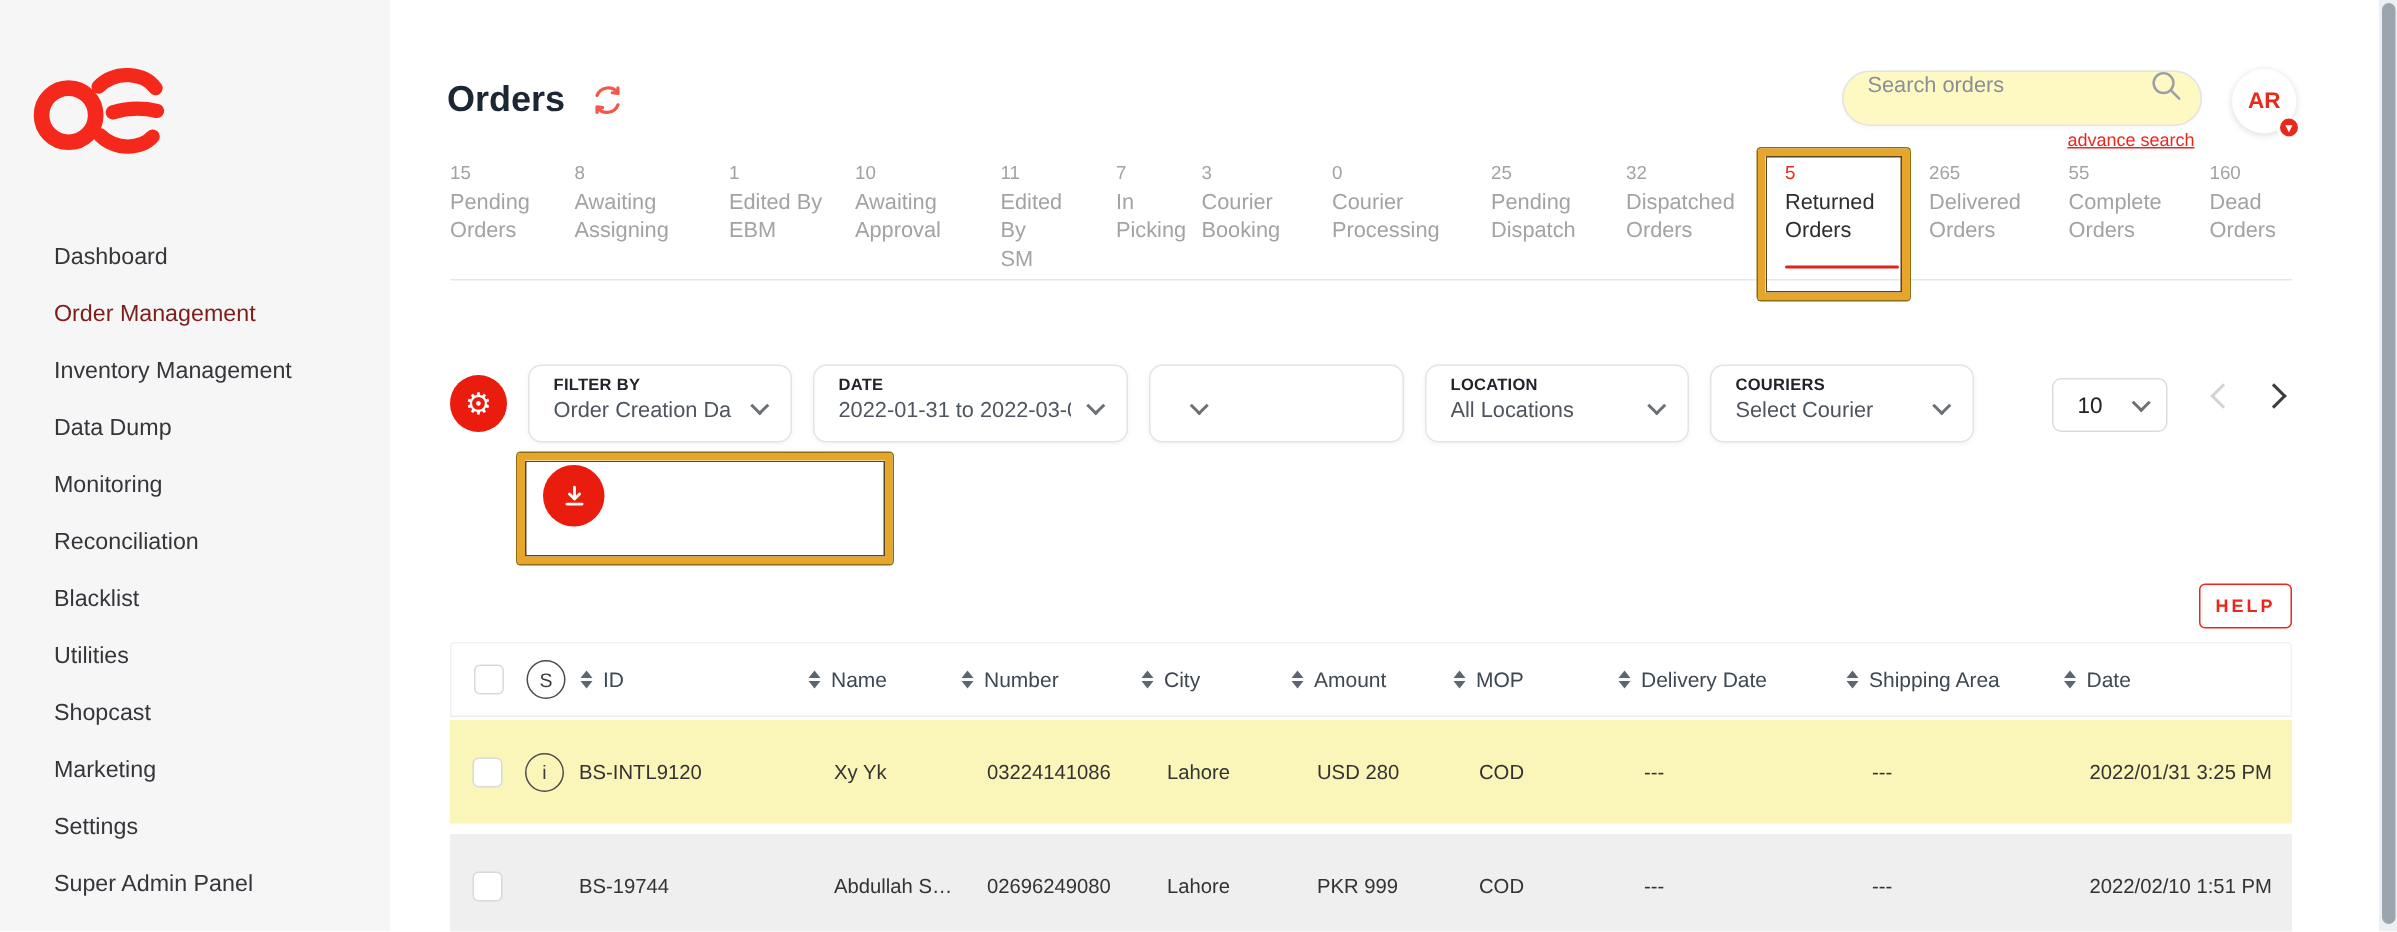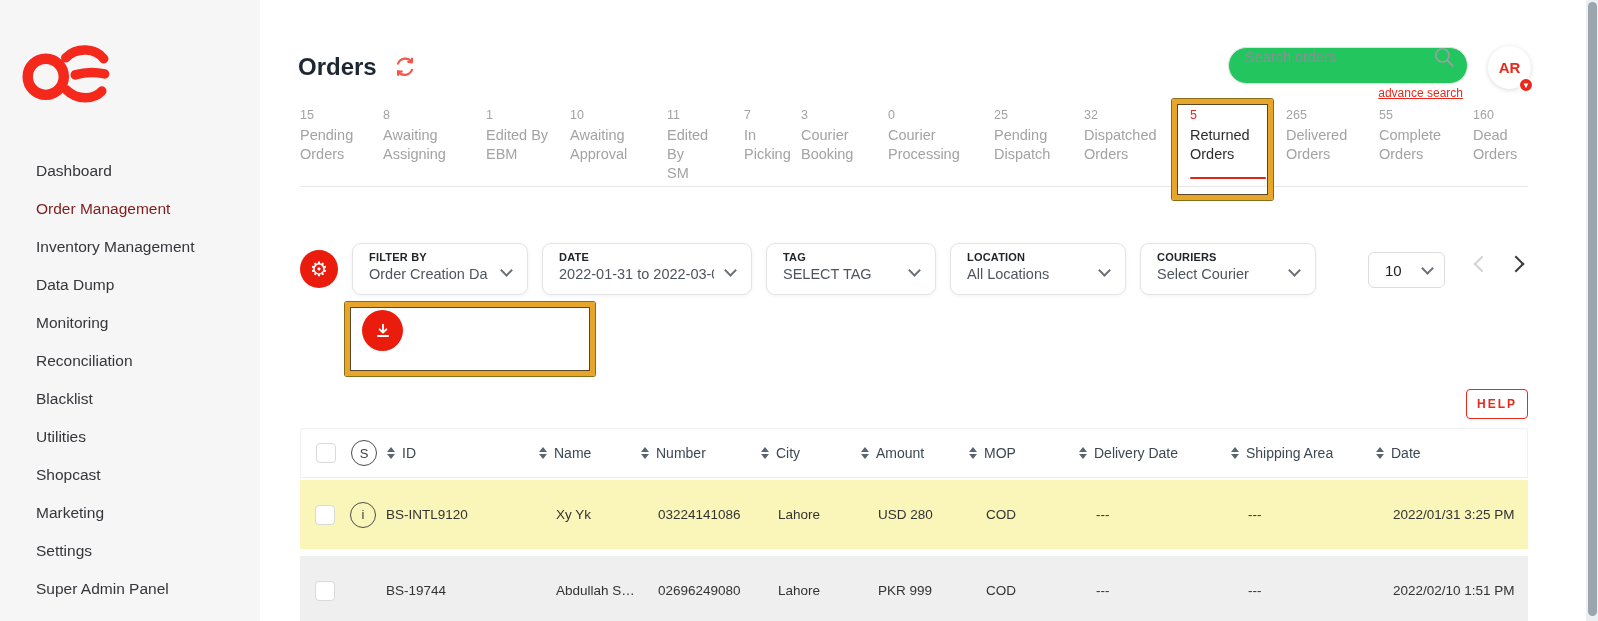--- a/index.html
+++ b/index.html
@@ -14,21 +14,21 @@
   .nav-item { padding:10px 10px 10px 36px; font-size:15.5px; color:#35353b; cursor:pointer; }
   .nav-item.active { color:#7f1d1d; }
 
   
   .main { flex:1; position:relative; background:#fff; height:516px; }
 
   .title-row { position:absolute; left:38px; top:53px; display:flex; align-items:center; gap:16px; }
   .page-title { font-size:24px; font-weight:700; color:#1c2733; }
 
   .search-box { position:absolute; left:968px; top:47px; width:240px; height:37px;
-    border:1px solid #e3e3e3; border-radius:19px; background:#22c55e; display:flex; align-items:center;
+    border:1px solid #e3e3e3; border-radius:19px; background:#fef9c3; display:flex; align-items:center;
     padding:0 12px 18px 16px; box-shadow:0 1px 3px rgba(0,0,0,.04); }
   .search-box input { border:none; outline:none; flex:1; font-size:14.5px; color:#444;
     font-family:"Liberation Sans", sans-serif; background:transparent; }
   .search-box input::placeholder { color:#8a8f98; }
   .advance-link { position:absolute; left:1116px; top:86px; width:87px; text-align:right;
     font-size:12px; color:#e8291c; text-decoration:underline; cursor:pointer; }
   .avatar { position:absolute; left:1228px; top:46px; width:43px; height:43px; border-radius:50%;
     background:#fff; box-shadow:0 1px 5px rgba(0,0,0,.15); display:flex; align-items:center;
     justify-content:center; font-size:15px; font-weight:700; color:#e8291c; cursor:pointer; }
   .avatar-caret { position:absolute; right:-3px; bottom:-4px; width:16px; height:16px; border-radius:50%;
@@ -235,24 +235,20 @@
         <span class="chev"></span>
       </div>
       <div class="filter-box w210">
         <div class="fb-text">
           <div class="fb-label">DATE</div>
           <div class="fb-value">2022-01-31 to 2022-03-01</div>
         </div>
         <span class="chev"></span>
       </div>
       <div class="filter-box w170">
-        <div class="fb-text">
-          <div class="fb-label">TAG</div>
-          <div class="fb-value">SELECT TAG</div>
-        </div>
         <span class="chev"></span>
       </div>
       <div class="filter-box w176">
         <div class="fb-text">
           <div class="fb-label">LOCATION</div>
           <div class="fb-value">All Locations</div>
         </div>
         <span class="chev"></span>
       </div>
       <div class="filter-box w176">

